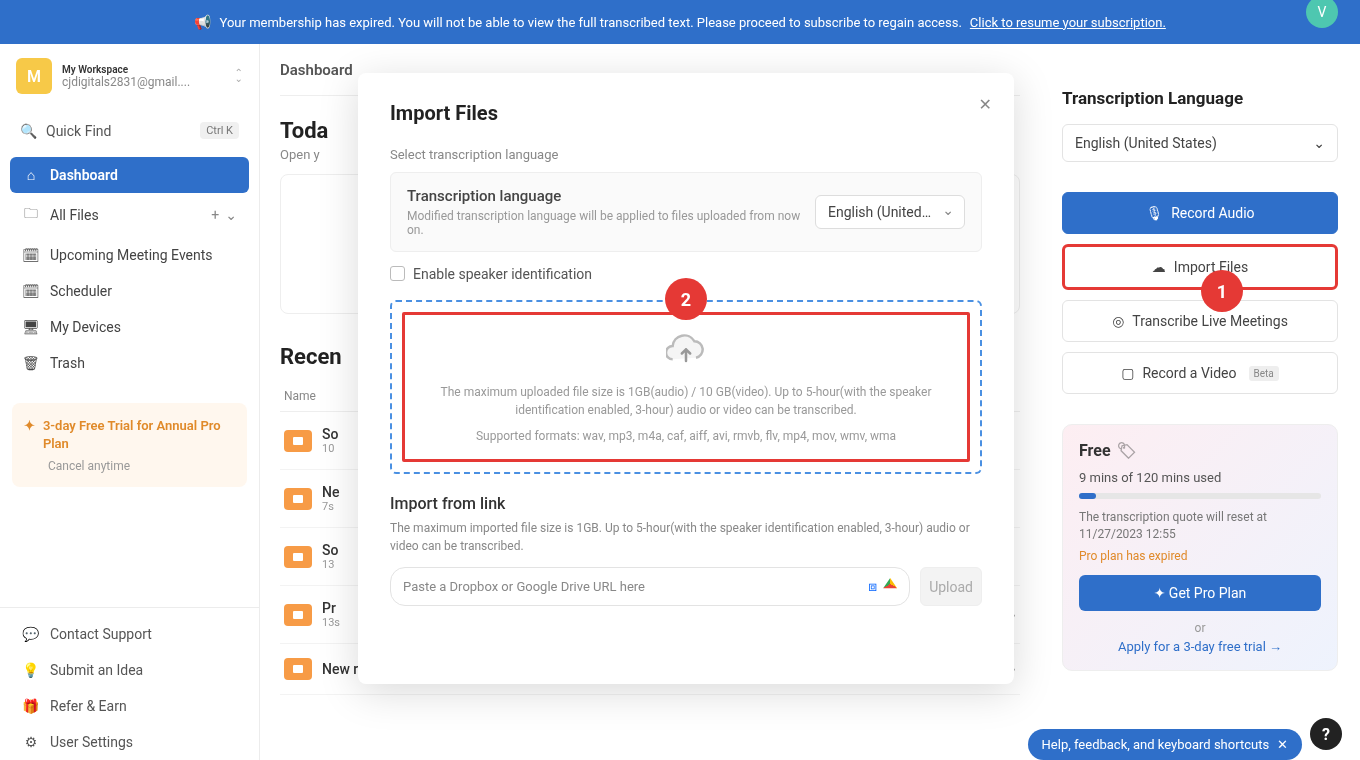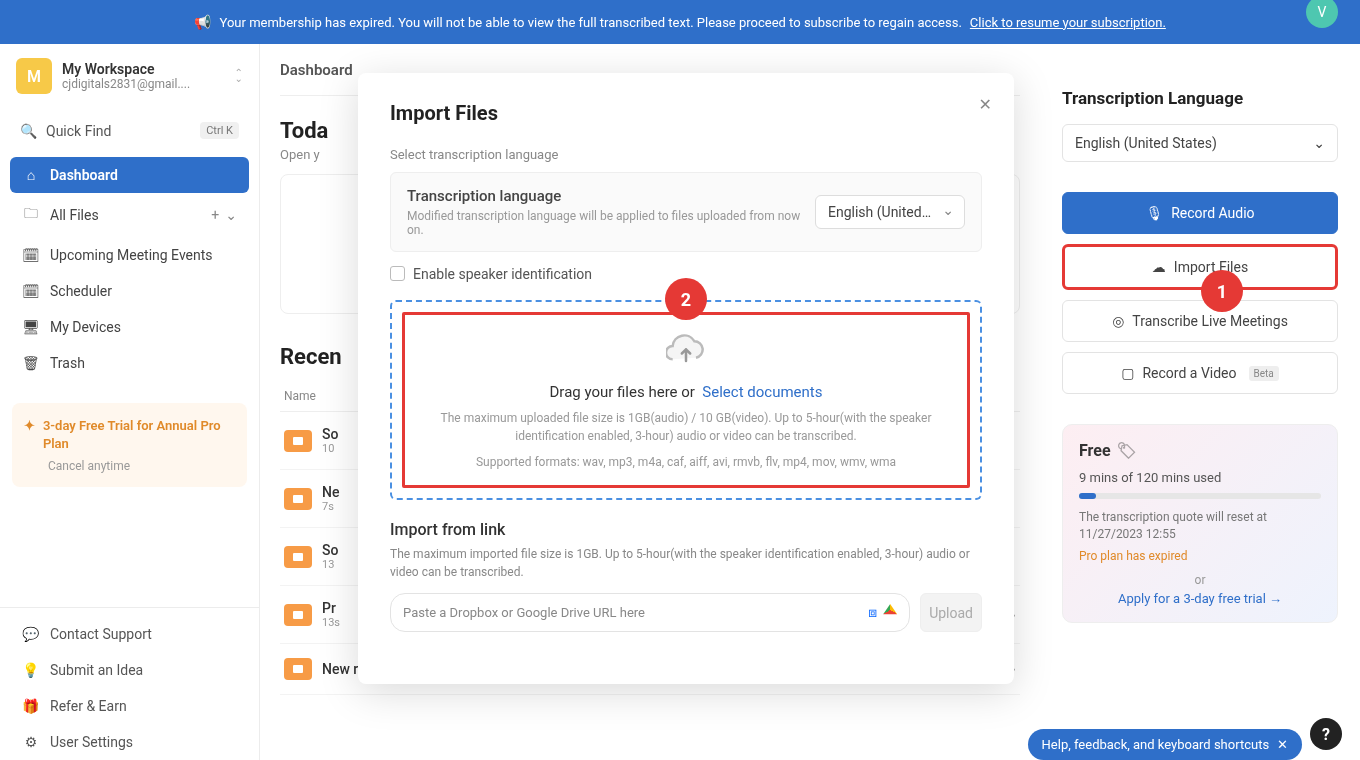--- a/index.html
+++ b/index.html
@@ -9,21 +9,21 @@
   .banner a { color: #fff; text-decoration: underline; }
   .megaphone { font-size: 14px; }
 
   .app { display: flex; height: calc(760px - 44px); }
 
   
   .sidebar { width: 260px; background: #fff; border-right: 1px solid #ececec; display: flex; flex-direction: column; }
   .workspace { display: flex; align-items: center; gap: 10px; padding: 14px 16px; cursor: pointer; }
   .ws-avatar { width: 36px; height: 36px; background: #f7c948; border-radius: 6px; display: flex; align-items: center; justify-content: center; color: #fff; font-weight: 600; }
   .ws-text { flex: 1; overflow: hidden; }
-  .ws-name { font-size: 14px; font-weight: 600; color: #333; }
+  .ws-name { font-size: 10px; font-weight: 600; color: #333; }
   .ws-email { font-size: 12px; color: #888; white-space: nowrap; overflow: hidden; text-overflow: ellipsis; }
   .ws-chevron { color: #aaa; font-size: 10px; display:flex; flex-direction:column; gap:0; line-height:6px;}
   .quick-find { margin: 6px 10px; padding: 8px 10px; border-radius: 6px; display: flex; align-items: center; gap: 8px; color: #555; font-size: 14px; }
   .qf-shortcut { margin-left: auto; background: #f0f0f0; border-radius: 4px; padding: 2px 6px; font-size: 11px; color: #777; }
   .nav { padding: 4px 10px; }
   .nav-item { display: flex; align-items: center; gap: 10px; padding: 10px 12px; border-radius: 6px; font-size: 14px; color: #444; cursor: pointer; }
   .nav-item.active { background: #2f6fc9; color: #fff; font-weight: 600; }
   .nav-item .tail { margin-left: auto; display:flex; gap:6px; color:#888; }
   .trial-card { margin: 18px 12px; padding: 14px 12px; border-radius: 8px; background: #fff7ee; }
   .trial-title { color: #e08a2a; font-size: 13px; font-weight: 600; line-height:1.4; display:flex; gap:8px;}
@@ -311,20 +311,21 @@
         <div class="usage-title">
             <span>Free</span>
             <span style="opacity:.4;">🏷</span>
           </div>
         <div class="usage-sub">9 mins of 120 mins used</div>
         <div class="usage-bar">
             <div class="usage-fill"></div>
           </div>
         <div class="usage-note"><span>The transcription quote will reset at</span><br><span>11/27/2023 12:55</span></div>
         <div class="usage-warn">Pro plan has expired</div>
+        <button class="getpro">✦ <span>Get Pro Plan</span></button>
         <div class="or">or</div>
         <div class="apply"><a href="#">Apply for a 3-day free trial →</a></div>
       </div>
     </div>
   </div>
 </div>
 
 <div class="modal">
   <h2>Import Files</h2>
   <span class="modal-close">✕</span>
@@ -344,24 +345,20 @@
   </div>
 
   <div class="dropzone-wrap">
     <div class="marker" style="top:-24px; left:50%; transform:translateX(-50%);">2</div>
     <div class="dropzone">
       <div class="dz-icon">
         <svg class="dz-svg" viewBox="0 0 48 40" fill="none">
             <path d="M36 28a10 10 0 0 0-2-19.8A14 14 0 0 0 8 14a8 8 0 0 0 0 16" stroke="#bbb" stroke-width="3" fill="#bbb" fill-opacity=".15"></path>
             <path d="M24 32V18m0 0-5 5m5-5 5 5" stroke="#999" stroke-width="3" stroke-linecap="round" stroke-linejoin="round"></path>
           </svg>
-      </div>
-      <div class="dz-main">
-        <span>Drag your files here or</span>&nbsp;
-        <span class="dz-link">Select documents</span>
       </div>
       <div class="dz-small">The maximum uploaded file size is 1GB(audio) / 10 GB(video). Up to 5-hour(with the speaker identification enabled, 3-hour) audio or video can be transcribed.</div>
       <div class="dz-small">Supported formats: wav, mp3, m4a, caf, aiff, avi, rmvb, flv, mp4, mov, wmv, wma</div>
     </div>
   </div>
 
   <div class="import-link-block">
     <div class="ilb-title">Import from link</div>
     <div class="ilb-desc">The maximum imported file size is 1GB. Up to 5-hour(with the speaker identification enabled, 3-hour) audio or video can be transcribed.</div>
     <div class="link-row">

